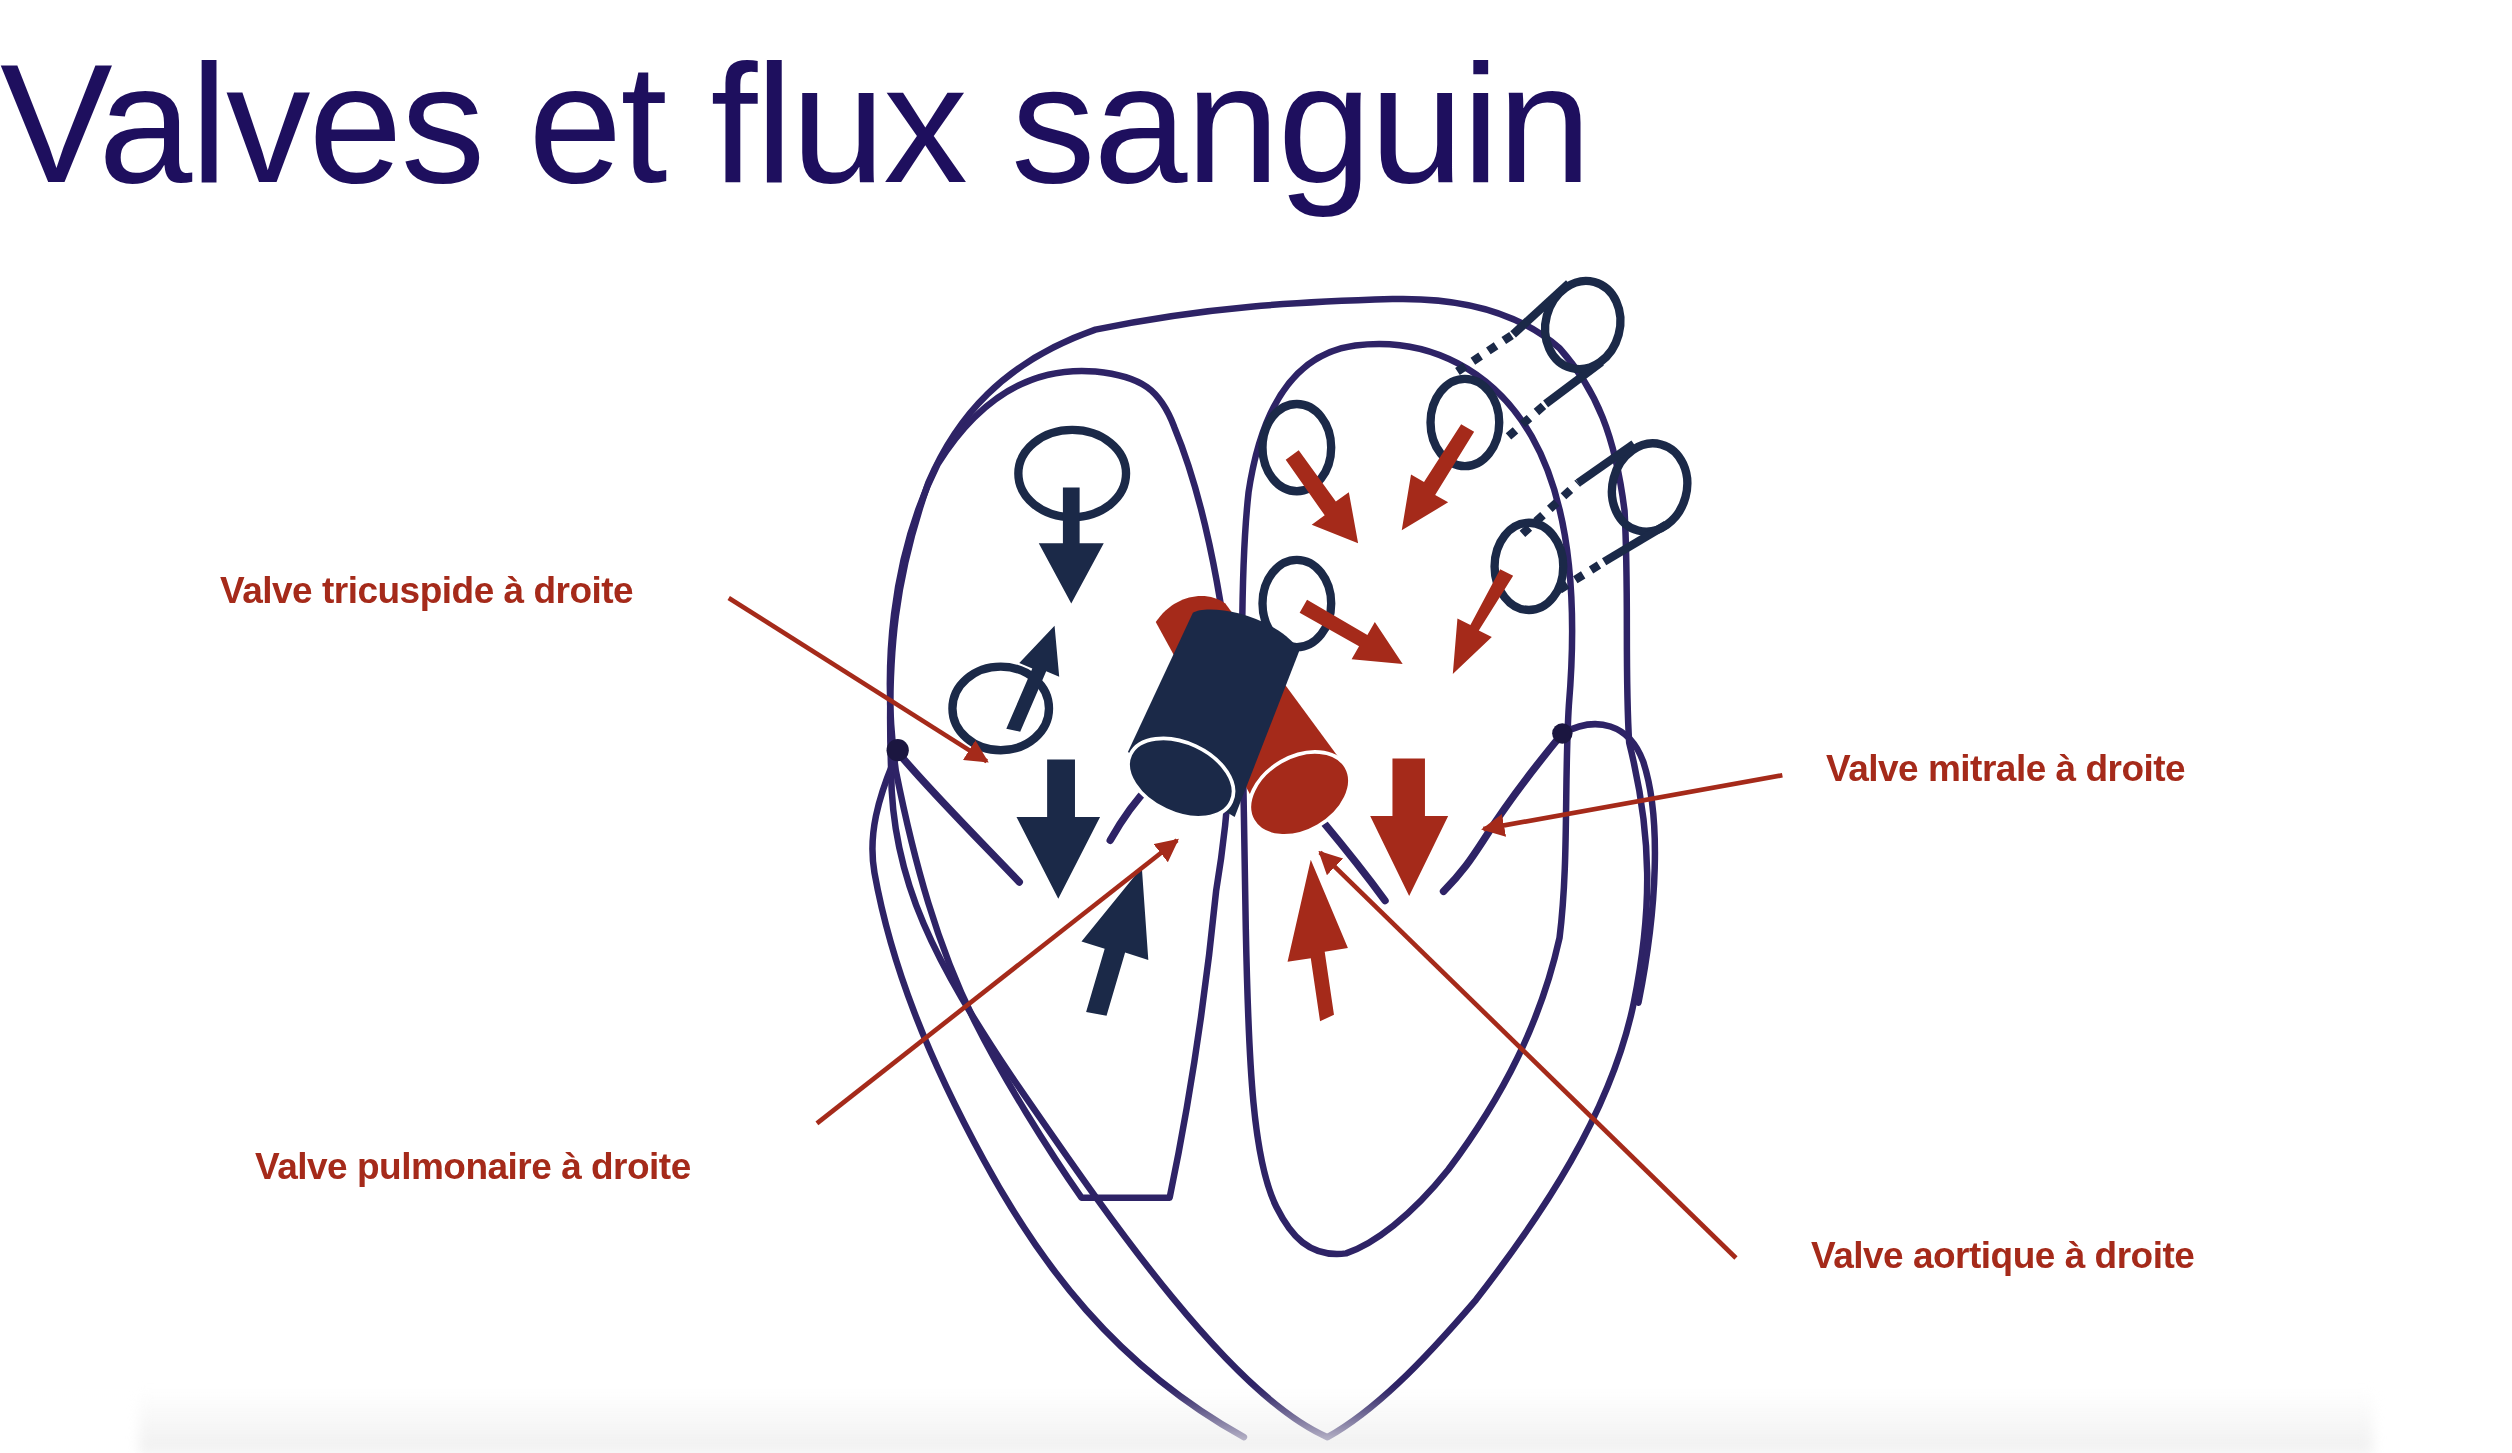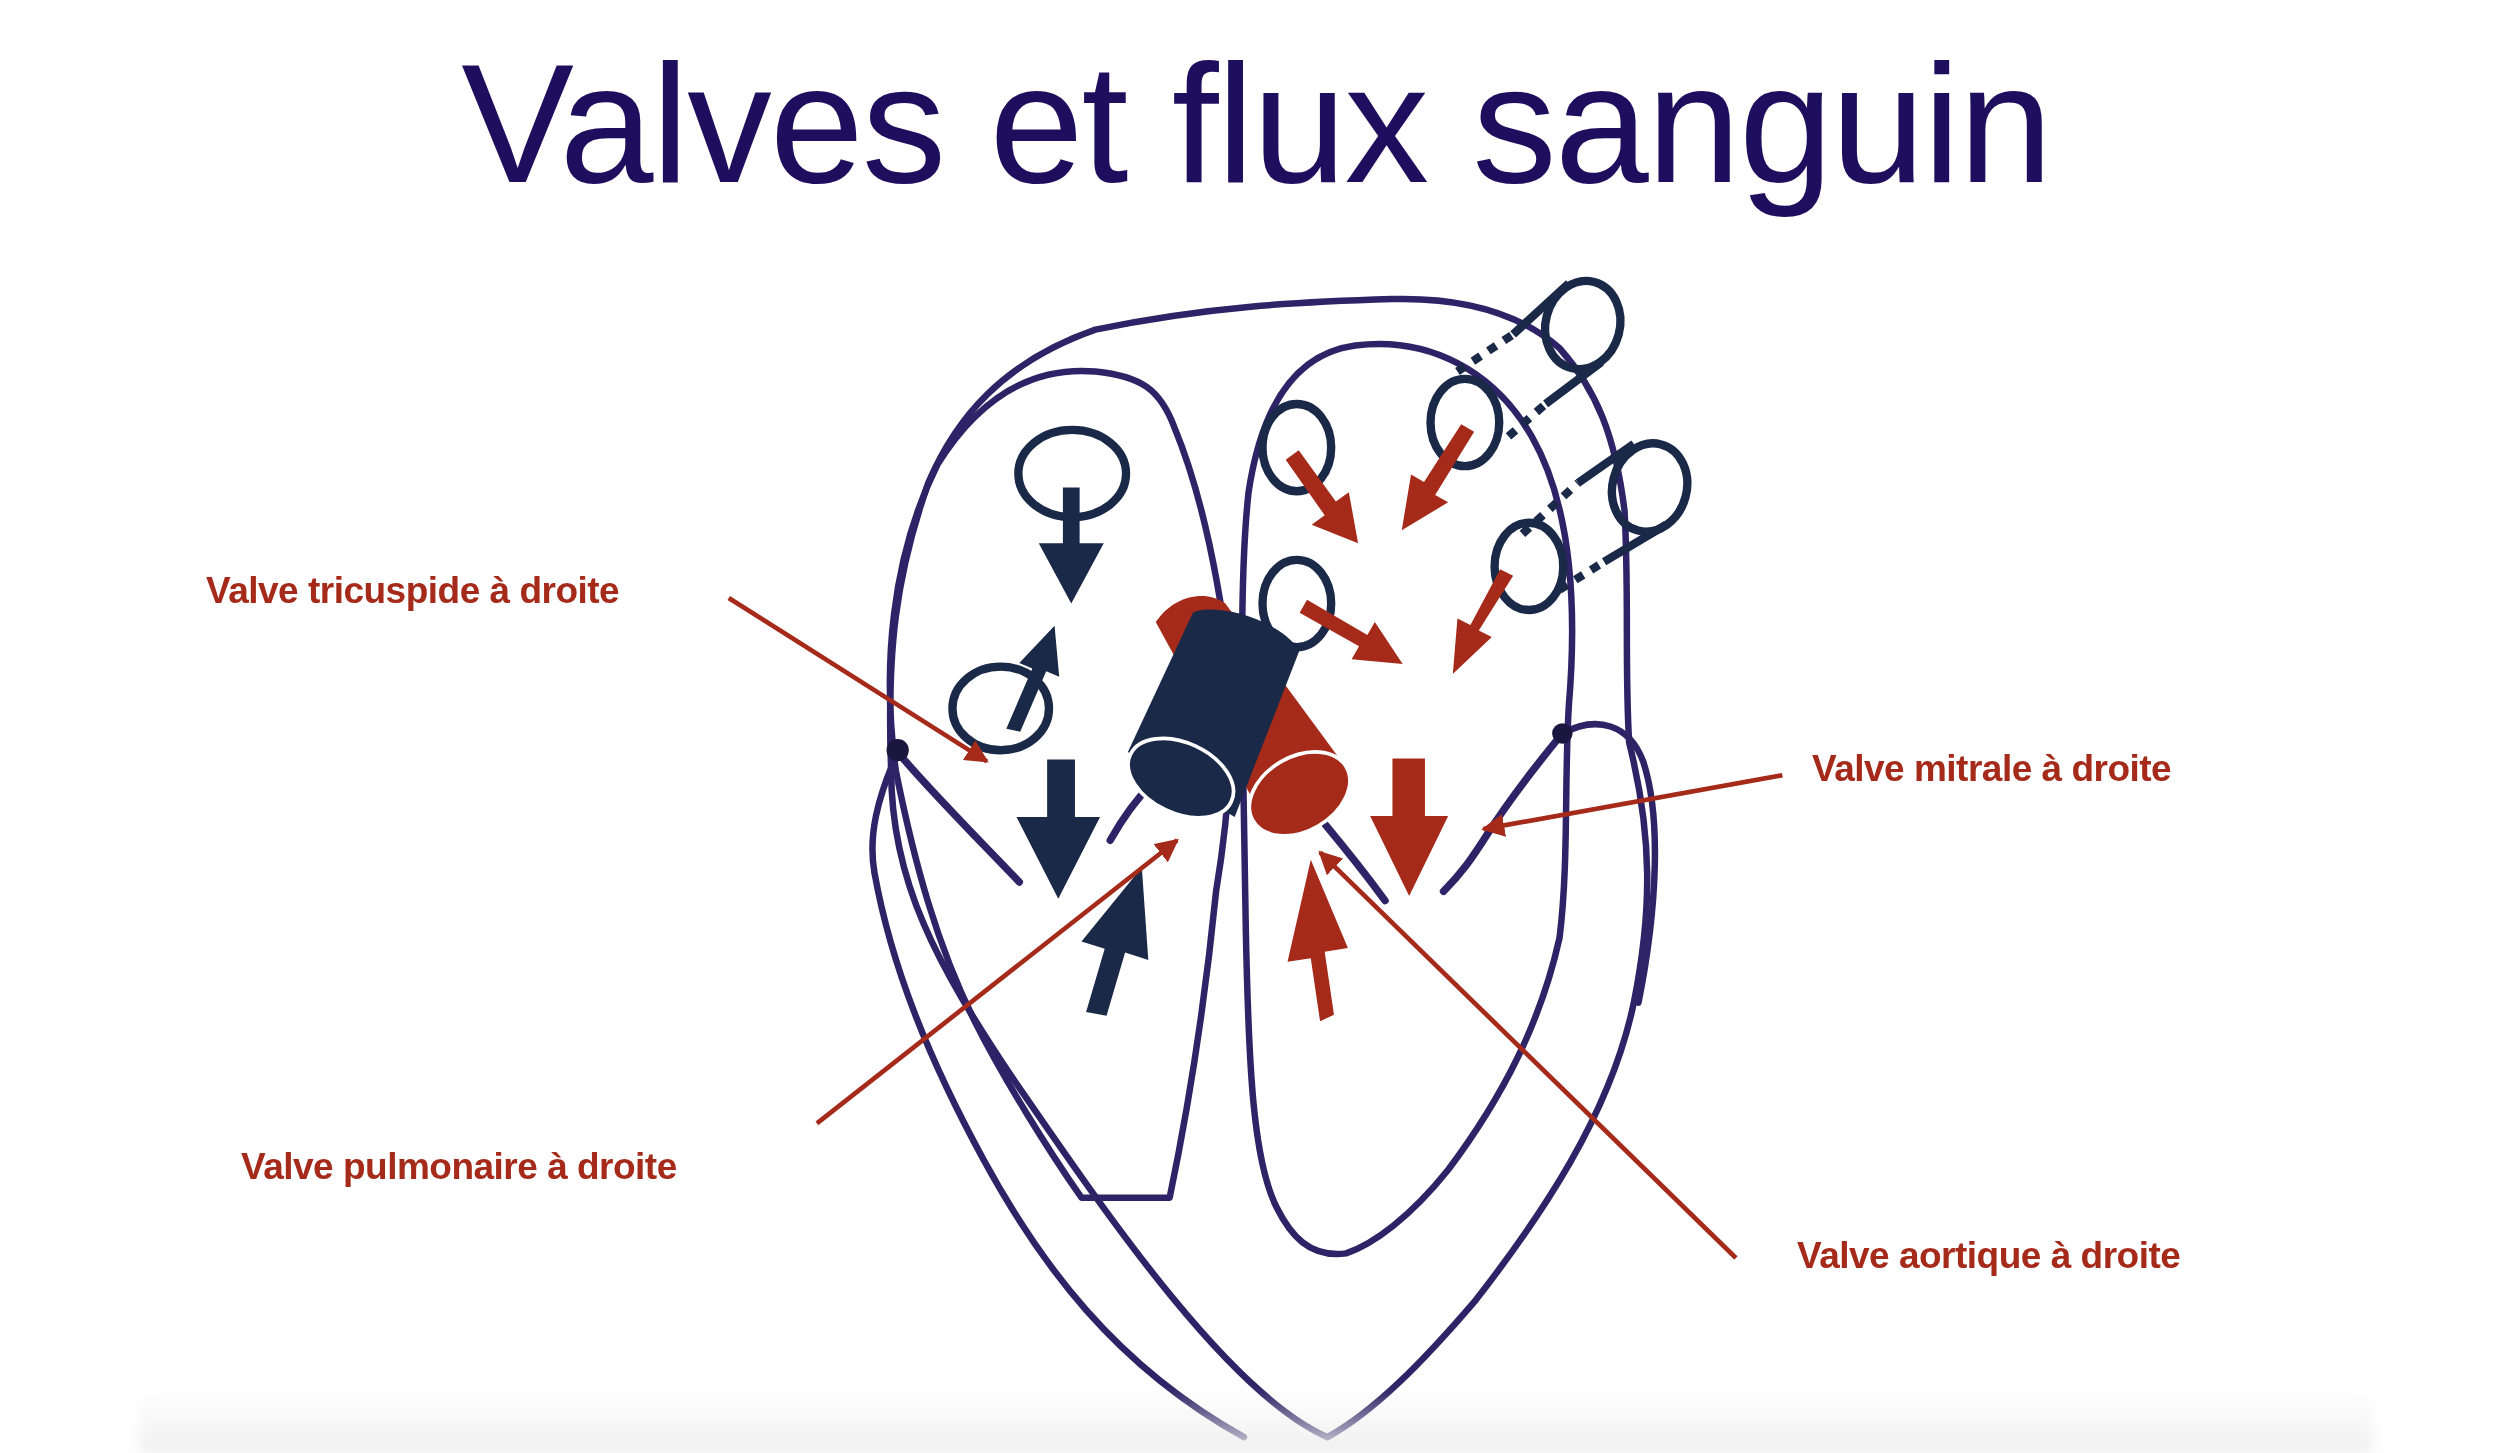--- a/index.html
+++ b/index.html
@@ -2,26 +2,26 @@
 <html style="font-size:15px"><head>
 <meta charset="utf-8">
 <style>
   html, body { margin: 0; padding: 0; background: #ffffff; }
   body { width: 2512px; height: 1454px; position: relative; overflow: hidden;
          font-family: "Liberation Sans", sans-serif; }
   .slide { position: absolute; inset: 0; background: #ffffff; }
   .bottom-shade { position: absolute; left: 139px; right: 139px; bottom: 0; height: 65px;
     background: linear-gradient(to bottom, rgba(240,240,240,0) 0%, rgba(238,238,238,0.9) 100%);
     filter: blur(5.6px); }
-  .title { position: absolute; left: 0; width: 2512px; top: 26px; text-align: center;
+  .title { position: absolute; left: 0; width: 2512px; top: 26px; 
     font-family: "Liberation Sans", sans-serif; font-size: 169px; line-height: 195px;
     color: #1e0f5e; letter-spacing: -1.9px; }
   .diagram { position: absolute; left: 0; top: 0; width: 2512px; height: 1454px; }
   .label { position: absolute; font-family: "Liberation Sans", sans-serif; font-weight: bold;
-    font-size: 37px; line-height: 45px; color: #a52a1a; white-space: nowrap; letter-spacing: -0.5px; }
+    font-size: 37px; line-height: 45px; color: #a52a1a; white-space: nowrap; letter-spacing: -0.5px; margin-left: 14px; }
 </style>
 </head>
 <body>
 
 <div class="slide">
 
   <div class="title">Valves et flux sanguin</div>
 
   <svg class="diagram" viewBox="0 0 2706 1566" xmlns="http://www.w3.org/2000/svg">
     <defs>

